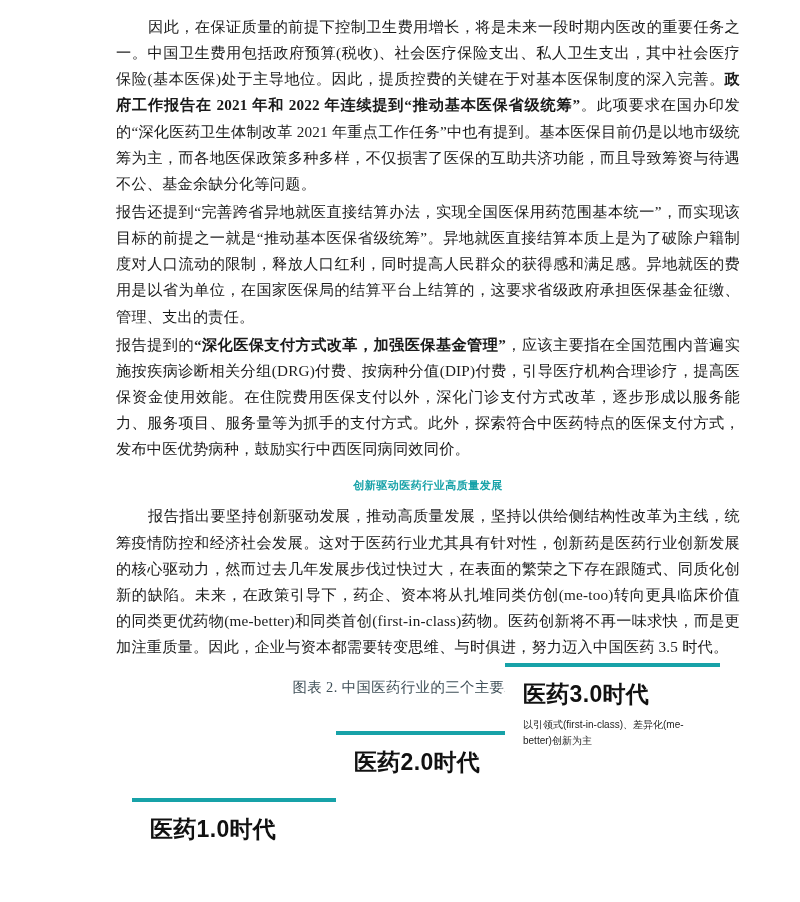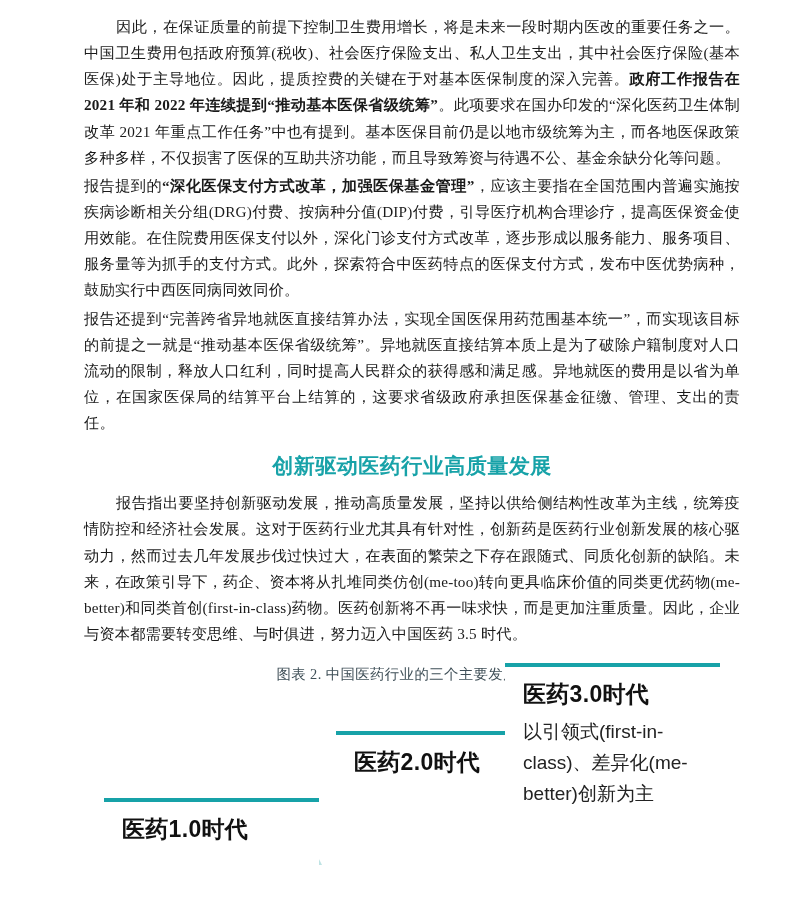--- a/index.html
+++ b/index.html
@@ -13,42 +13,42 @@
     font-family: "Liberation Serif", "DejaVu Serif", serif;
     color: #1a1a1a;
     position: relative;
     overflow: hidden;
   }
   .page {
     position: relative;
     width: 800px;
     height: 902px;
     box-sizing: border-box;
-    padding: 14px 60px 0 84px;
+    padding: 14px 60px 0 116px;
   }
   .body-text {
     font-size: 15.2px;
     line-height: 1.72;
     text-align: justify;
     text-justify: inter-ideograph;
     letter-spacing: 0.2px;
     margin: 0 0 2px 0;
   }
   .body-text .indent {
     display: inline-block;
     width: 2.1em;
   }
   .bold {
     font-weight: bold;
   }
   .section-heading {
     text-align: center;
     color: #17a2a8;
     font-weight: bold;
-    font-size: 21px;
+    font-size: 11px;
     letter-spacing: 0.5px;
     margin: 16px 0 10px 0;
     font-family: "Liberation Sans", "DejaVu Sans", sans-serif;
   }
   .fig-caption {
     text-align: center;
     color: #3f4f57;
     font-size: 14.4px;
     margin: 18px 0 0 0;
     letter-spacing: 0.4px;
@@ -86,26 +86,26 @@
     left: 18px;
     top: 16px;
     white-space: nowrap;
   }
   .stage .desc {
     position: absolute;
     left: 18px;
     top: 54px;
     width: 168px;
     font-family: "Liberation Sans", "DejaVu Sans", sans-serif;
-    font-size: 19px;
+    font-size: 10px;
     line-height: 1.62;
     color: #222222;
   }
   
-  #stage1 { left: 104px; top: 143px; width: 215px; height: 104px; }
+  #stage1 { left: 132px; top: 143px; width: 215px; height: 104px; }
   #stage2 { left: 336px; top: 76px;  width: 215px; height: 171px; }
   #stage3 { left: 505px; top: 8px;   width: 215px; height: 239px; }
 
   
   .tri {
     position: absolute;
     width: 0;
     height: 0;
   }
   #tri1 {
@@ -119,23 +119,23 @@
     border-top: 68px solid transparent;
   }
 </style>
 </head>
 <body>
 
 <div class="page">
 
   <p class="body-text"><span class="indent"></span><span>因此，在保证质量的前提下控制卫生费用增长，将是未来一段时期内医改的重要任务之一。中国卫生费用包括政府预算(税收)、社会医疗保险支出、私人卫生支出，其中社会医疗保险(基本医保)处于主导地位。因此，提质控费的关键在于对基本医保制度的深入完善。</span><span class="bold">政府工作报告在 2021 年和 2022 年连续提到“推动基本医保省级统筹”</span><span>。此项要求在国办印发的“深化医药卫生体制改革 2021 年重点工作任务”中也有提到。基本医保目前仍是以地市级统筹为主，而各地医保政策多种多样，不仅损害了医保的互助共济功能，而且导致筹资与待遇不公、基金余缺分化等问题。</span></p>
 
+  <p class="body-text"><span>报告还提到“完善跨省异地就医直接结算办法，实现全国医保用药范围基本统一”，而实现该目标的前提之一就是“推动基本医保省级统筹”。异地就医直接结算本质上是为了破除户籍制度对人口流动的限制，释放人口红利，同时提高人民群众的获得感和满足感。异地就医的费用是以省为单位，在国家医保局的结算平台上结算的，这要求省级政府承担医保基金征缴、管理、支出的责任。</span></p>
+
   <p class="body-text"><span>报告提到的</span><span class="bold">“深化医保支付方式改革，加强医保基金管理”</span><span>，应该主要指在全国范围内普遍实施按疾病诊断相关分组(DRG)付费、按病种分值(DIP)付费，引导医疗机构合理诊疗，提高医保资金使用效能。在住院费用医保支付以外，深化门诊支付方式改革，逐步形成以服务能力、服务项目、服务量等为抓手的支付方式。此外，探索符合中医药特点的医保支付方式，发布中医优势病种，鼓励实行中西医同病同效同价。</span></p>
-
-  <p class="body-text"><span>报告还提到“完善跨省异地就医直接结算办法，实现全国医保用药范围基本统一”，而实现该目标的前提之一就是“推动基本医保省级统筹”。异地就医直接结算本质上是为了破除户籍制度对人口流动的限制，释放人口红利，同时提高人民群众的获得感和满足感。异地就医的费用是以省为单位，在国家医保局的结算平台上结算的，这要求省级政府承担医保基金征缴、管理、支出的责任。</span></p>
 
   <h2 class="section-heading">创新驱动医药行业高质量发展</h2>
 
   <p class="body-text"><span class="indent"></span><span>报告指出要坚持创新驱动发展，推动高质量发展，坚持以供给侧结构性改革为主线，统筹疫情防控和经济社会发展。这对于医药行业尤其具有针对性，创新药是医药行业创新发展的核心驱动力，然而过去几年发展步伐过快过大，在表面的繁荣之下存在跟随式、同质化创新的缺陷。未来，在政策引导下，药企、资本将从扎堆同类仿创(me-too)转向更具临床价值的同类更优药物(me-better)和同类首创(first-in-class)药物。医药创新将不再一味求快，而是更加注重质量。因此，企业与资本都需要转变思维、与时俱进，努力迈入中国医药 3.5 时代。</span></p>
 
   <p class="fig-caption">图表 2. 中国医药行业的三个主要发展阶段</p>
 </div>
 
 <div class="figure">
 

